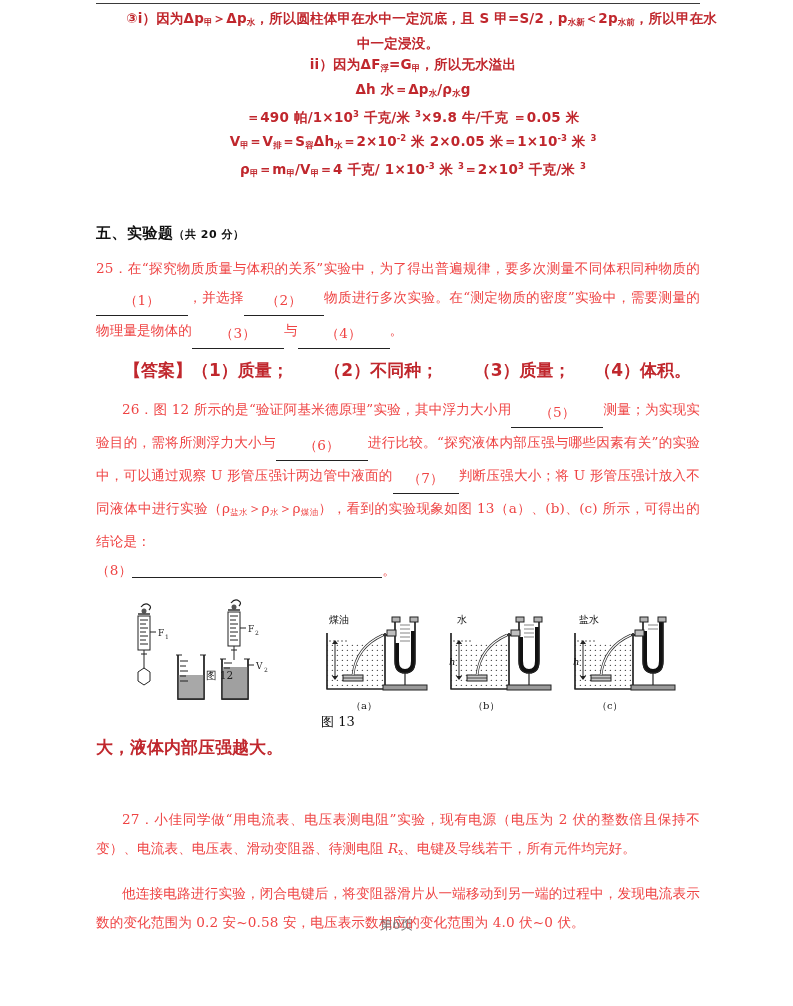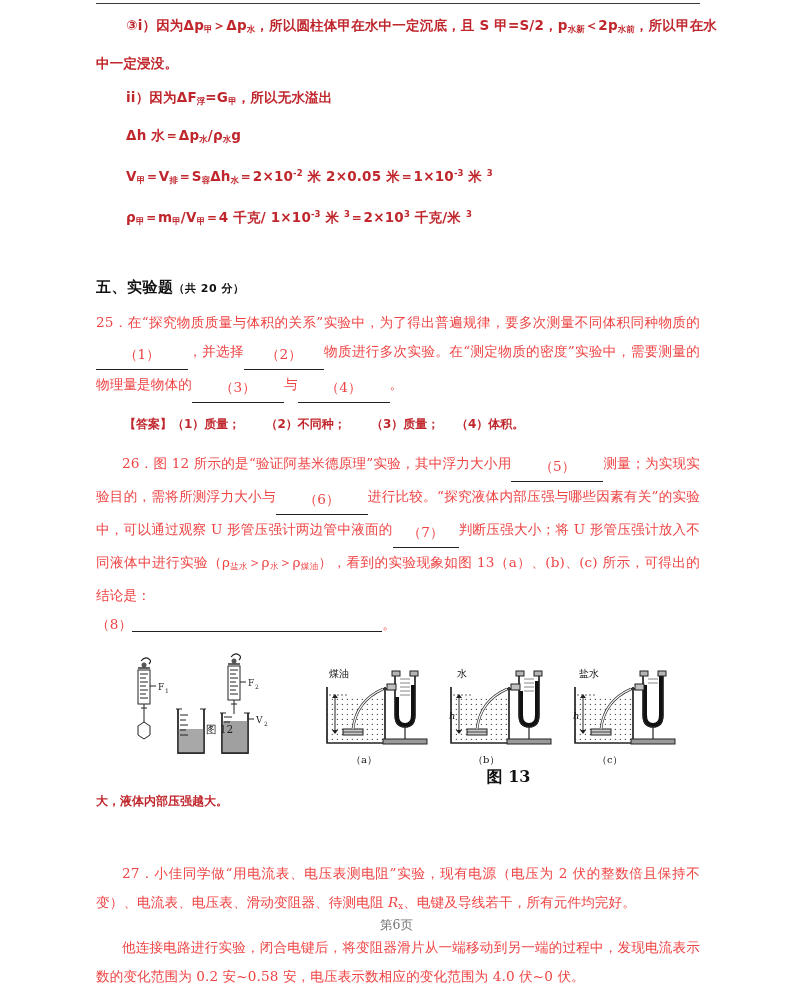--- a/index.html
+++ b/index.html
@@ -31,23 +31,24 @@
     width: 604px;
   }
   
   .red {
     color: #c0272d;
     font-weight: bold;
     font-family: "DejaVu Sans", "Liberation Sans", sans-serif;
   }
   .red-line {
     font-size: 13.5px;
-    line-height: 34px;
+    line-height: 21px;
     letter-spacing: 0.2px;
     white-space: nowrap;
+    text-align: center;
   }
   .indent { padding-left: 30px; }
   sub.sb { font-size: 8.5px; vertical-align: -2px; letter-spacing: 0; }
   sup.sp { font-size: 8.5px; vertical-align: 5px; letter-spacing: 0; }
 
   
   .sec-head {
     margin-top: 40px;
     font-size: 15px;
     font-weight: bold;
@@ -74,38 +75,37 @@
     vertical-align: -3px;
   }
   .b-wide { width: 92px; }
   .b-med  { width: 80px; }
   .b-narrow { width: 66px; }
   .b-long { width: 250px; }
   .ital { font-style: italic; }
 
   .ans {
     margin-top: 8px;
-    font-size: 12px;
+    font-size: 17px;
     line-height: 27px;
   }
   .ans .lead { display: inline-block; width: 28px; }
 
   
   .figs {
     position: relative;
     margin-top: 14px;
     height: 135px;
     width: 604px;
   }
   .fig12 { position: absolute; left: 18px; top: 0; width: 165px; height: 125px; }
   .fig13 { position: absolute; left: 225px; top: 0; width: 375px; height: 132px; }
   .fig-cap {
-    font-size: 16px;
-    text-align: center;
-    font-weight: bold;
+    font-size: 13px;
+    text-align: left;
   }
 
   .footer {
     position: absolute;
     left: 0; right: 0; bottom: 72px;
     text-align: center;
     font-size: 12.5px;
     color: #737373;
   }
   svg { display: block; }
@@ -128,20 +128,23 @@
       <div class="red red-line">中一定浸没。</div>
 
       <div class="red red-line indent">
         <span>ii）因为ΔF</span><sub class="sb">浮</sub><span>=G</span><sub class="sb">甲</sub><span>，所以无水溢出</span>
       </div>
 
       <div class="red red-line indent">
         <span>Δh 水＝Δp</span><sub class="sb">水</sub><span>/ρ</span><sub class="sb">水</sub><span>g</span>
       </div>
 
+      <div class="red red-line indent">
+        <span>＝490 帕/1×10</span><sup class="sp">3</sup><span> 千克/米 </span><sup class="sp">3</sup><span>×9.8 牛/千克 ＝0.05 米</span>
+      </div>
 
       <div class="red red-line indent">
         <span>V</span><sub class="sb">甲</sub><span>＝V</span><sub class="sb">排</sub><span>＝S</span><sub class="sb">容</sub><span>Δh</span><sub class="sb">水</sub><span>＝2×10</span><sup class="sp">-2</sup><span> 米 2×0.05 米＝1×10</span><sup class="sp">-3</sup><span> 米 </span><sup class="sp">3</sup>
       </div>
 
       <div class="red red-line indent">
         <span>ρ</span><sub class="sb">甲</sub><span>＝m</span><sub class="sb">甲</sub><span>/V</span><sub class="sb">甲</sub><span>＝4 千克/ 1×10</span><sup class="sp">-3</sup><span> 米 </span><sup class="sp">3</sup><span>＝2×10</span><sup class="sp">3</sup><span> 千克/米 </span><sup class="sp">3</sup>
       </div>
     </div>
 

